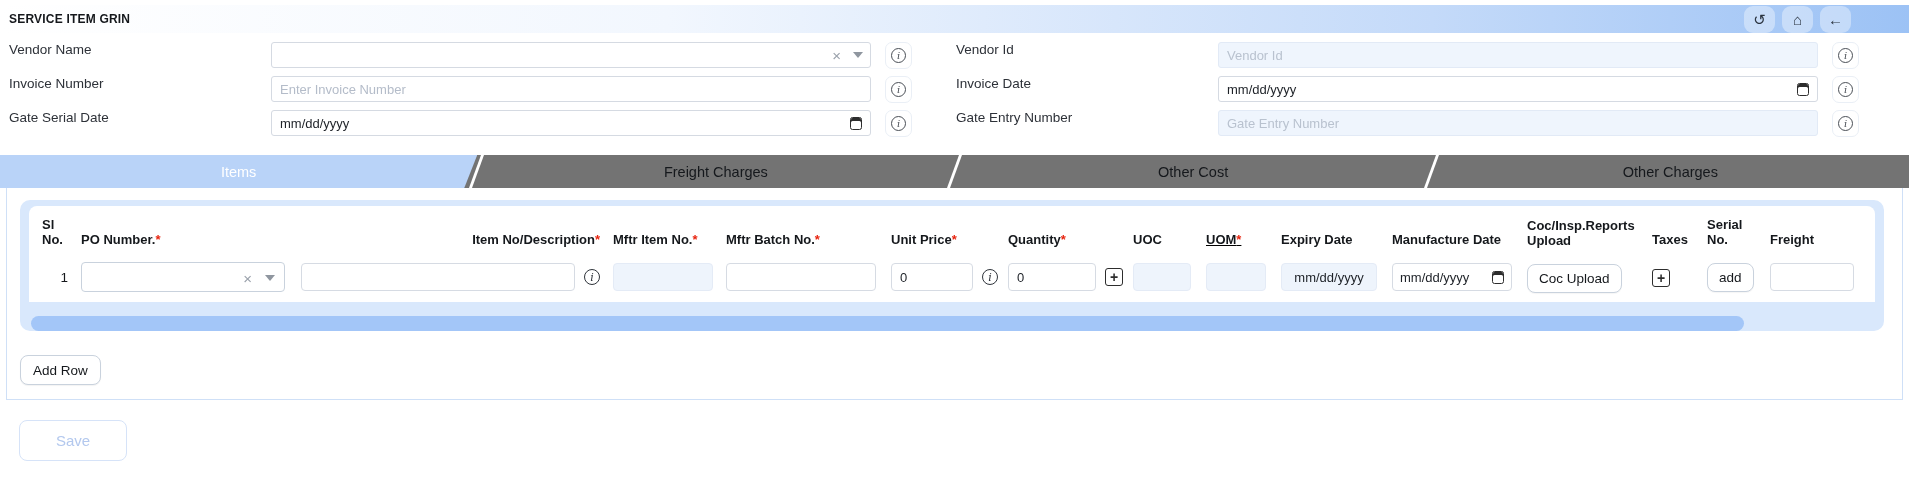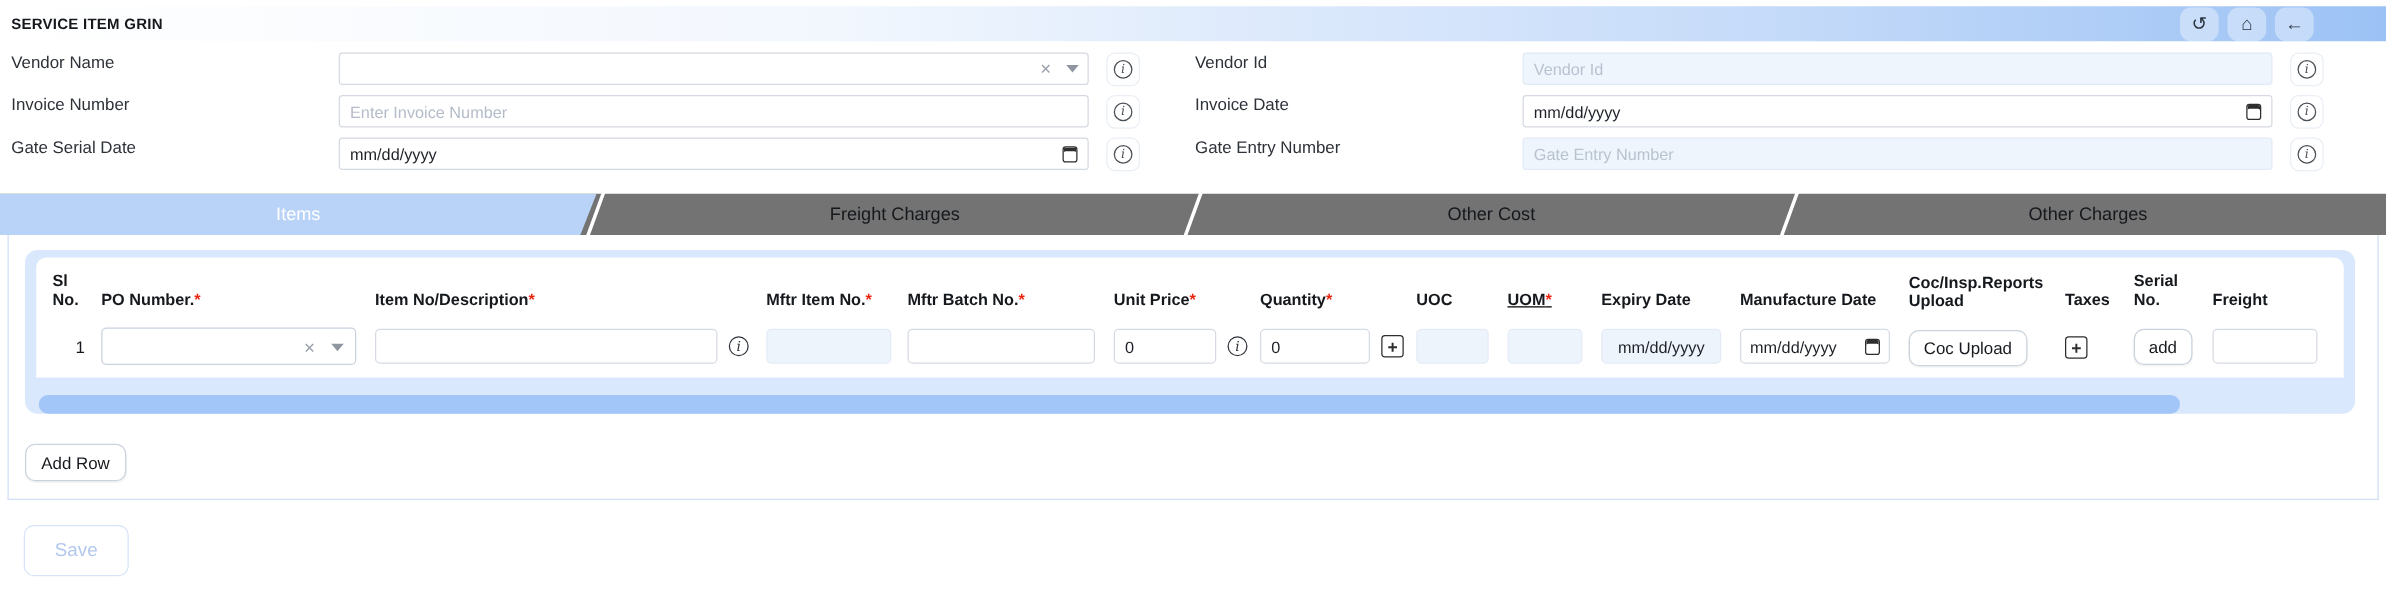--- a/index.html
+++ b/index.html
@@ -65,21 +65,21 @@
     border-bottom:1px solid #cfe0f7; padding:12px 12px 14px 13px; background:#fff; }
   .table-shell { background:#d9e8fc; border-radius:10px; padding:6px 9px 0 9px;
     width:1864px; }
   .table-white { background:#fff; border-radius:8px 8px 0 0; display:flex; gap:13px;
     padding:2px 10px 0 13px; height:96px; overflow:hidden; }
   .col { display:flex; flex-direction:column; flex:0 0 auto; }
   .th { height:45px; display:flex; align-items:flex-end; padding-bottom:5px;
     font-size:13px; font-weight:700; color:#15181c; line-height:1.2; }
   .req { color:#e8240f; font-weight:700; }
   .td { height:48px; display:flex; align-items:center; gap:9px; }
-  .c0{width:26px;align-items:flex-end;} .c1{width:206px;} .c2{width:300px;} .c3{width:100px;}
+  .c0{width:26px;align-items:flex-end;} .c1{width:206px;} .c2{width:300px;align-items:flex-end;} .c3{width:100px;}
   .c4{width:152px;} .c5{width:104px;} .c6{width:112px;} .c7{width:60px;}
   .c8{width:62px;text-decoration:underline;} .c9{width:98px;} .c10{width:122px;} .c11{width:112px;justify-content:flex-end;}
   .c12{width:42px;justify-content:space-between;} .c13{width:50px;} .c14{width:84px;}
   .sl-num { font-size:13.5px; color:#15181c; padding-left:6px; }
   .row-select { position:relative; width:204px; height:30px; border:1px solid #c9d2dd;
     border-radius:4px; background:#fff; cursor:pointer; }
   .row-select .sel-icons { height:30px; right:9px; gap:13px; }
   .r-input { height:28px; border:1px solid #d6dbe3; border-radius:4px; background:#fff;
     font-size:13px; color:#1d2127; padding:0 8px; outline:none;
     font-family:"Liberation Sans", sans-serif; }
@@ -105,21 +105,21 @@
   .hscroll { margin:14px 2px 6px 2px; height:15px; border-radius:8px; }
   .hthumb { width:93%; height:15px; border-radius:8px; background:#a3c6f8; cursor:grab; }
 
   .add-row { margin-top:18px; height:30px; padding:0 12px; background:#fff;
     border:1px solid #c9d2dd; border-radius:8px; font-size:13.5px; color:#15181c;
     cursor:pointer; font-family:"Liberation Sans", sans-serif;
     box-shadow:0 1px 1px rgba(0,0,0,.05); }
 
   
   .footer { padding:20px 0 0 19px; }
-  .save-btn { width:84px; height:41px; background:#fff; border:1px solid #d6e3f8;
+  .save-btn { width:108px; height:41px; background:#fff; border:1px solid #d6e3f8;
     border-radius:8px; font-size:15px; color:#b3c8ee; cursor:default;
     font-family:"Liberation Sans", sans-serif; }
 </style>
 </head>
 <body>
 
 <div class="page">
 
   <div class="topbar">
     <div class="title">SERVICE ITEM GRIN</div>

